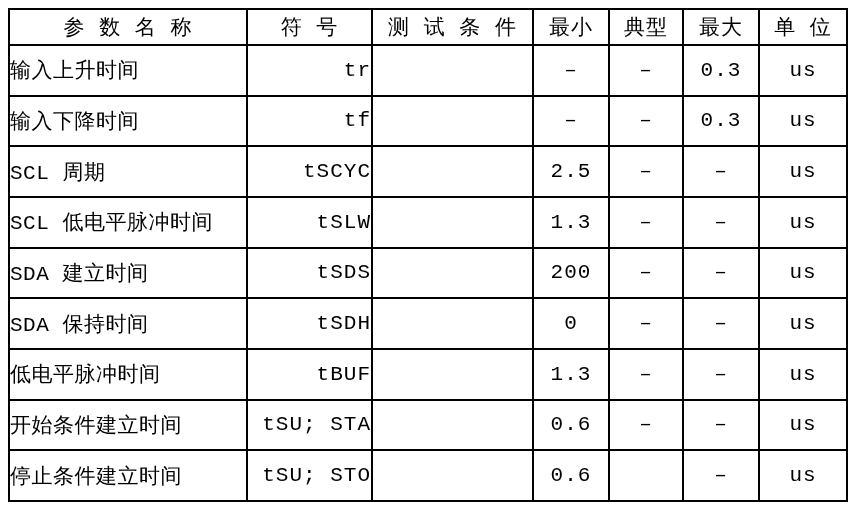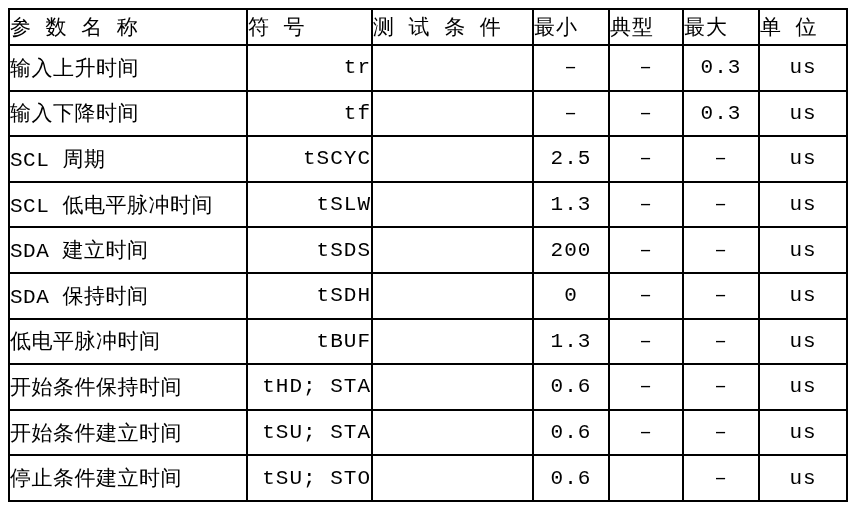--- a/index.html
+++ b/index.html
@@ -34,21 +34,21 @@
     padding: 0;
     overflow: hidden;
     white-space: nowrap;
     vertical-align: middle;
     background: #ffffff;
   }
   table.spec-table thead tr { height: 36px; }
   table.spec-table tbody tr { height: 41px; }
   table.spec-table th {
     font-weight: normal;
-    text-align: left;
+    text-align: center;
     letter-spacing: 1px;
     font-family: Liberation Mono, monospace;
   }
   
   .w-name      { width: 238px; }
   .w-symbol    { width: 125px; }
   .w-condition { width: 161px; }
   .w-min       { width: 76px; }
   .w-typ       { width: 74px; }
   .w-max       { width: 76px; }
@@ -158,29 +158,20 @@
         <tr>
           <td class="col-name">低电平脉冲时间</td>
           <td class="col-symbol">tBUF</td>
           <td class="col-condition"></td>
           <td class="col-min">1.3</td>
           <td class="col-typ">–</td>
           <td class="col-max">–</td>
           <td class="col-unit">us</td>
         </tr>
         <tr>
-          <td class="col-name">开始条件保持时间</td>
-          <td class="col-symbol">tHD; STA</td>
-          <td class="col-condition"></td>
-          <td class="col-min">0.6</td>
-          <td class="col-typ">–</td>
-          <td class="col-max">–</td>
-          <td class="col-unit">us</td>
-        </tr>
-        <tr>
           <td class="col-name">开始条件建立时间</td>
           <td class="col-symbol">tSU; STA</td>
           <td class="col-condition"></td>
           <td class="col-min">0.6</td>
           <td class="col-typ">–</td>
           <td class="col-max">–</td>
           <td class="col-unit">us</td>
         </tr>
         <tr>
           <td class="col-name">停止条件建立时间</td>

